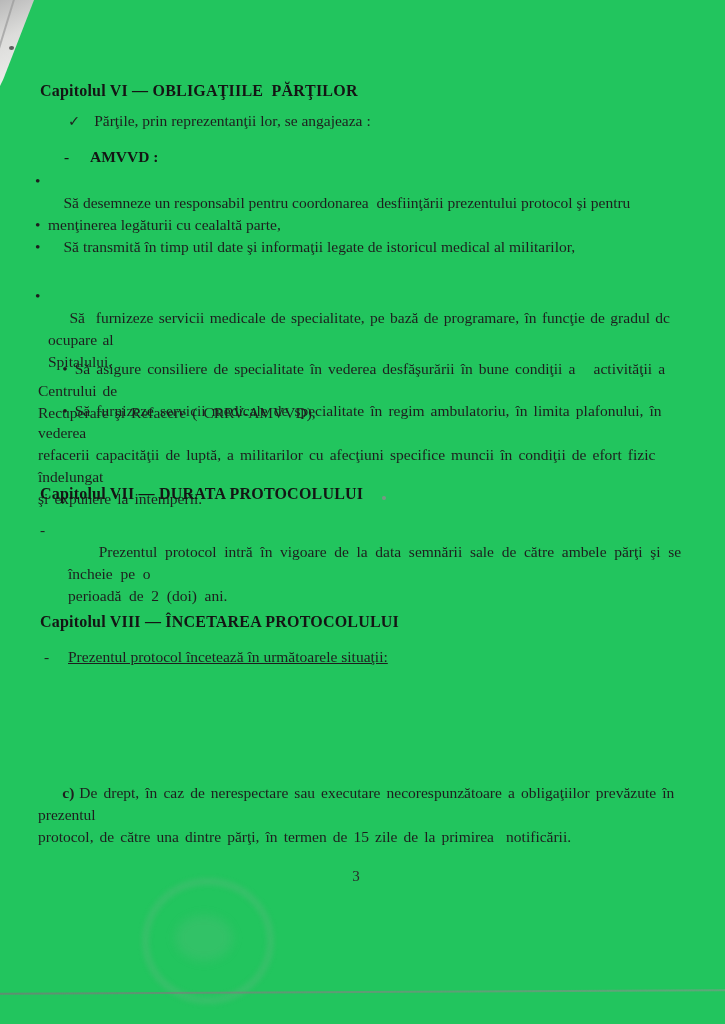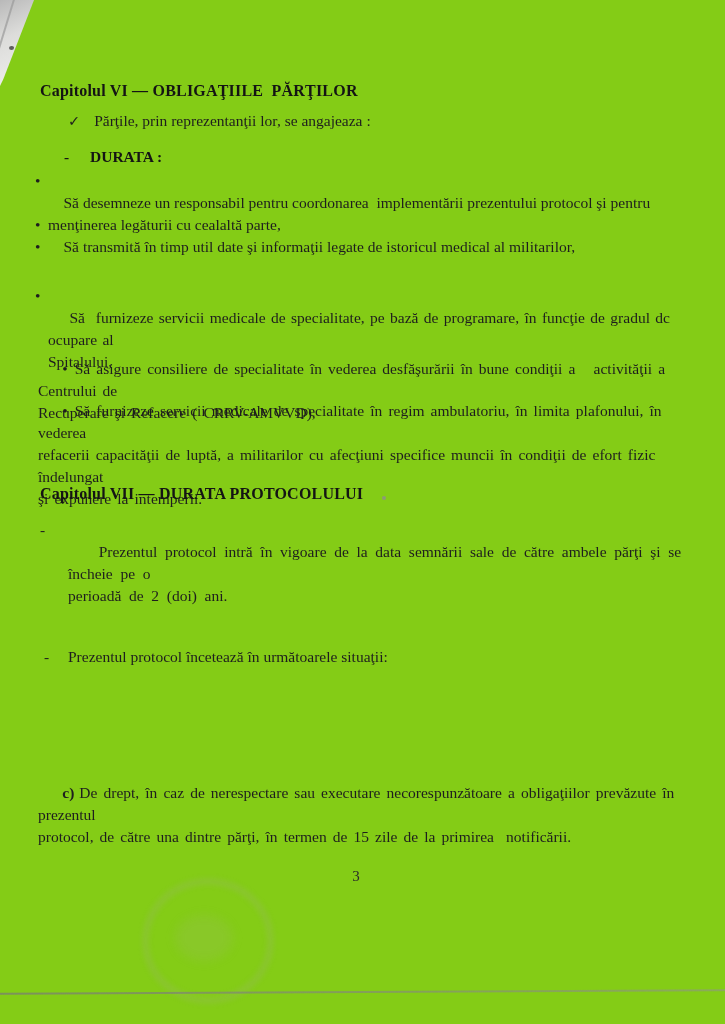--- a/index.html
+++ b/index.html
@@ -4,21 +4,21 @@
 <style>
   html,body { margin:0; padding:0; }
   body {
     width:725px; height:1024px;
     background:#e9e9e9;
     font-family:"Liberation Serif", serif;
   }
   .page {
     position:relative;
     width:725px; height:1024px;
-    background:#84cc16;
+    background:#22c55e;
     overflow:hidden;
     color:#1e1e1e;
   }
   .abs { position:absolute; left:38px; right:33px; }
   .par { font-size:15.5px; line-height:22px; white-space:pre-wrap; text-align:left; }
   .h {
     position:absolute; left:40px; right:33px;
     font-size:16px; font-weight:bold; color:#141414;
     white-space:pre; letter-spacing:0.2px;
   }
@@ -27,21 +27,21 @@
     font-size:15.5px; font-weight:bold; color:#141414;
   }
   .subhead .dash { display:inline-block; width:26px; }
   .intro6 { position:absolute; left:68px; right:20px; font-size:15.5px; }
   .check { font-family:"DejaVu Sans", sans-serif; margin-right:14px; font-size:14.5px; }
   .bullet-hang { padding-left:13px; }
   .bullet-hang .b { position:absolute; left:0; top:0; }
   .b-inline { margin-right:7px; }
   .dash-hang { padding-left:30px; }
   .dash-hang .dash { position:absolute; left:2px; top:0; }
-  .intro8 { position:absolute; left:44px; right:33px; font-size:15.5px; }
+  .intro8 { position:absolute; left:44px; right:33px; font-size:15.5px;text-decoration:underline; }
   .intro8 .dash { display:inline-block; width:24px; }
   .lbl { font-weight:bold; margin-right:5px; }
   .ws1 { word-spacing:1.5px; }
   .ws2 { word-spacing:2.2px; }
   .ws4 { word-spacing:3.8px; }
   .page-number {
     position:absolute; top:868px; left:0; width:712px;
     text-align:center; font-size:15px; color:#2a2a2a;
   }
   
@@ -92,25 +92,25 @@
   </div>
   <div class="scan-edge-line"></div>
 
   <div class="h" style="top:82px">Capitolul VI — OBLIGAŢIILE  PĂRŢILOR</div>
 
   <div class="intro6" style="top:112px">
     <span class="check">✓</span><span>Părţile, prin reprezentanţii lor, se angajeaza :</span>
   </div>
 
   <div class="subhead" style="top:148px">
-    <span class="dash">-</span><span>DURATA :</span>
+    <span class="dash">-</span><span>AMVVD :</span>
   </div>
 
   <div class="abs par bullet-hang" style="top:170px; left:35px;">
-    <span class="b">•</span><span>Să desemneze un responsabil pentru coordonarea  implementării prezentului protocol şi pentru
+    <span class="b">•</span><span>Să desemneze un responsabil pentru coordonarea  desfiinţării prezentului protocol şi pentru
 menţinerea legăturii cu cealaltă parte,</span>
   </div>
   <div class="abs par bullet-hang" style="top:214px; left:35px;">
     <span class="b">•</span><span>Să transmită în timp util date şi informaţii legate de istoricul medical al militarilor,</span>
   </div>
   <div class="abs par bullet-hang" style="top:236px; left:35px;">
     <span class="b">•</span>
   </div>
 
 
@@ -127,20 +127,21 @@
 refacerii capacităţii de luptă, a militarilor cu afecţiuni specifice muncii în condiţii de efort fizic îndelungat
 şi expunere la intemperii.</span>
   </div>
 
   <div class="h" style="top:485px">Capitolul VII — DURATA PROTOCOLULUI</div>
   <div class="abs par dash-hang ws4" style="top:519px">
     <span class="dash">-</span><span>Prezentul protocol intră în vigoare de la data semnării sale de către ambele părţi şi se încheie pe o
 perioadă de 2 (doi) ani.</span>
   </div>
 
+  <div class="h" style="top:613px">Capitolul VIII — ÎNCETAREA PROTOCOLULUI</div>
   <div class="intro8" style="top:648px">
     <span class="dash">-</span><span>Prezentul protocol încetează în următoarele situaţii:</span>
   </div>
 
   <div class="abs par ws2" style="top:760px">
     <span class="lbl">c)</span><span>De drept, în caz de nerespectare sau executare necorespunzătoare a obligaţiilor prevăzute în prezentul
 protocol, de către una dintre părţi, în termen de 15 zile de la primirea  notificării.</span>
   </div>
 
   <div class="page-number">3</div>

